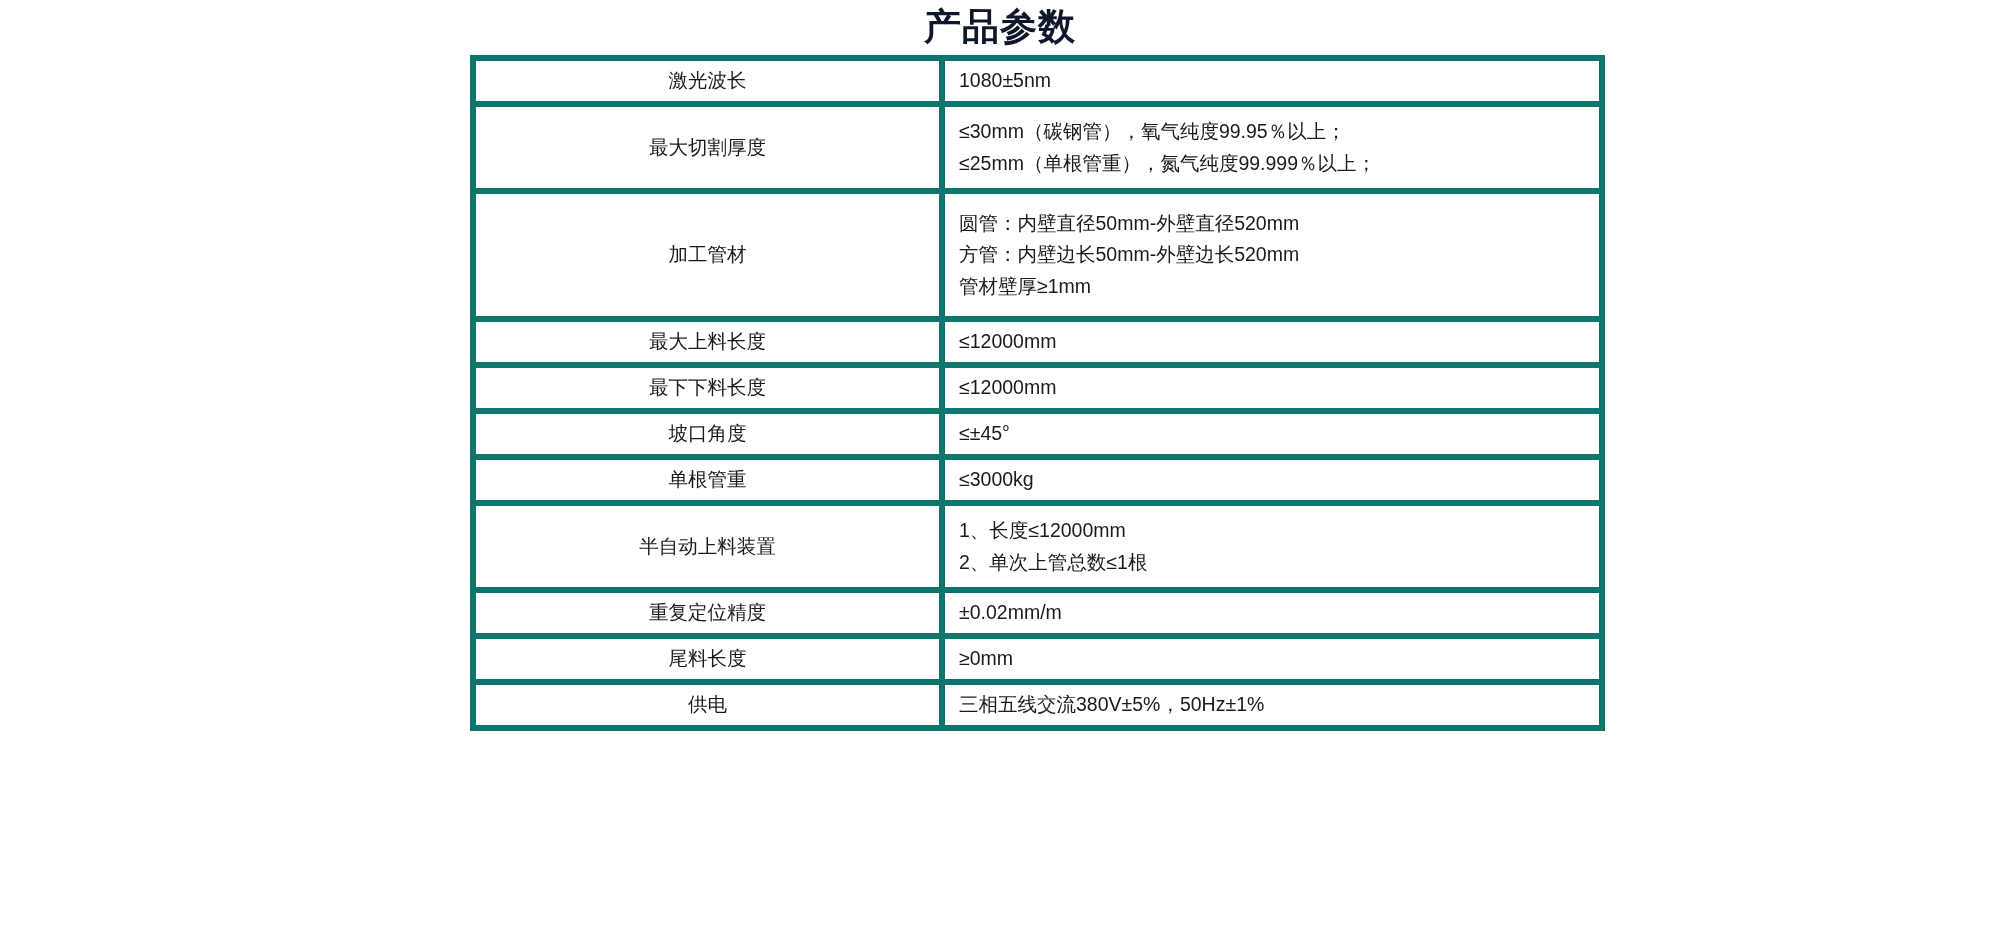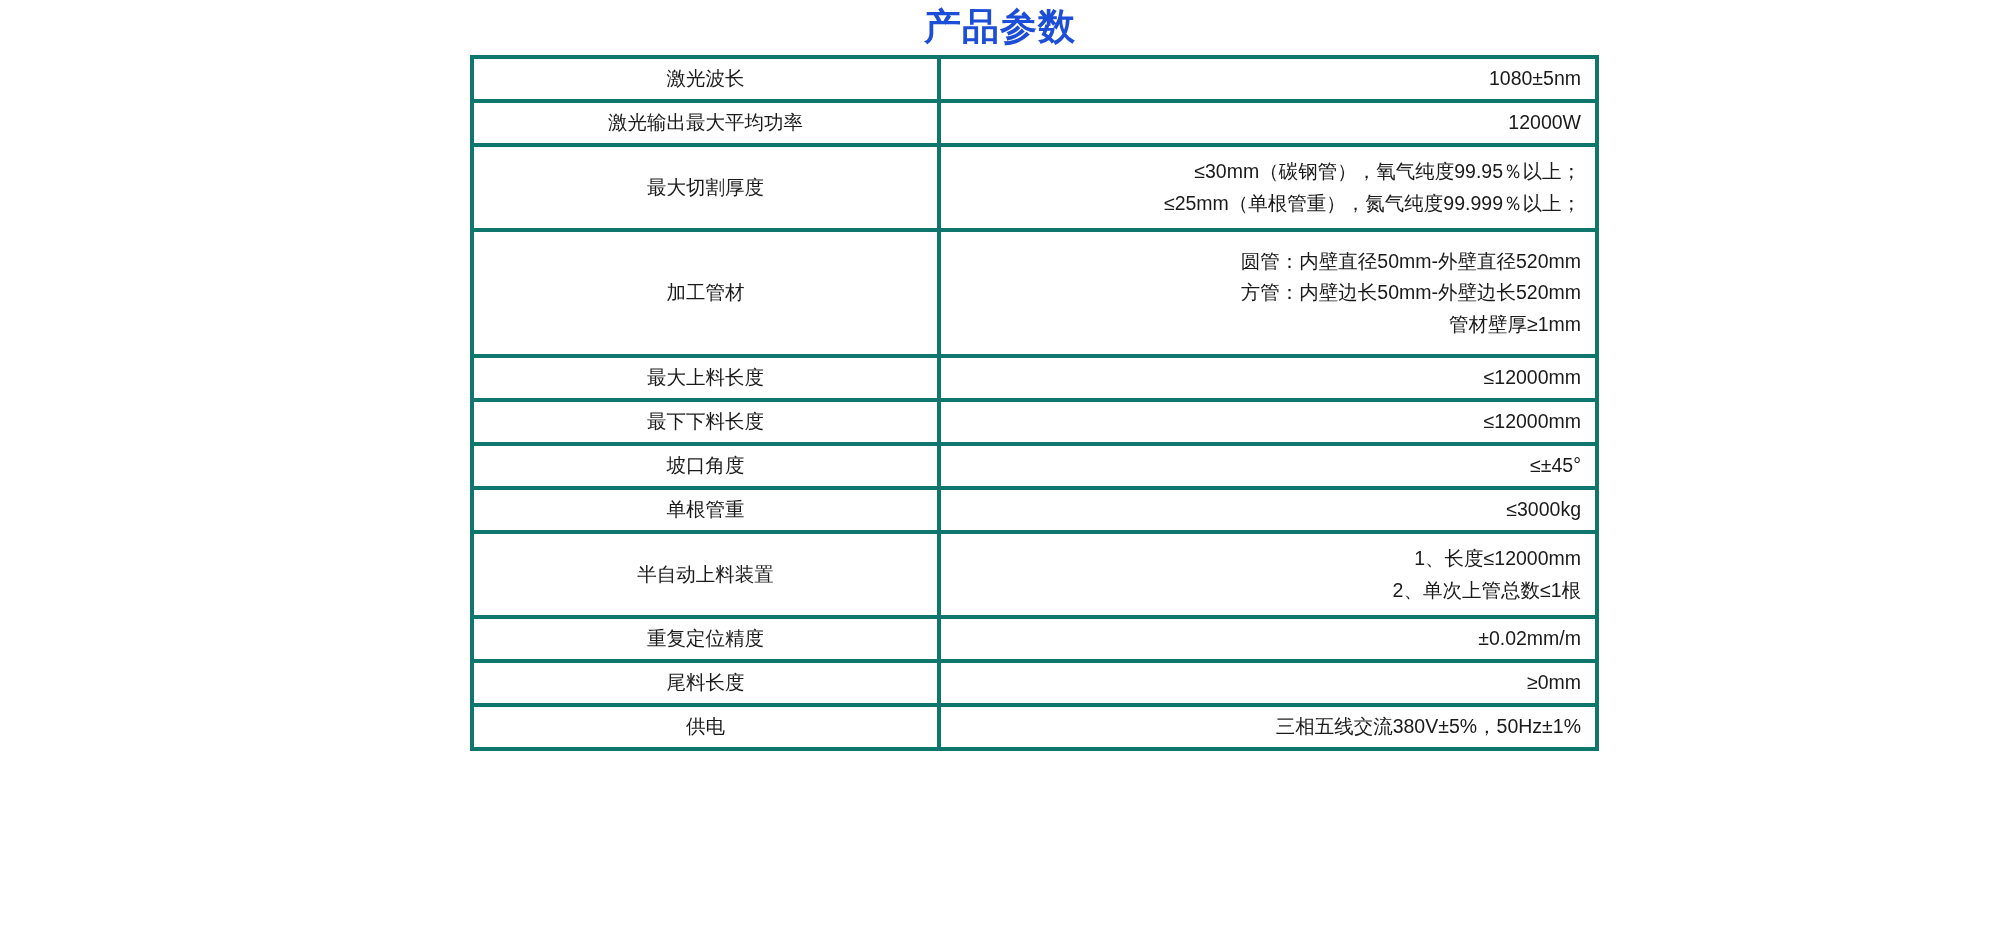--- a/index.html
+++ b/index.html
@@ -23,48 +23,48 @@
   }
   .title {
     position: absolute;
     top: 2px;
     left: 0;
     width: 2000px;
     text-align: center;
     font-size: 37px;
     font-weight: bold;
     letter-spacing: 1px;
-    color: #1d4ed8;
+    color: #0f172a;
   }
   .spec-table-wrap {
     position: absolute;
     top: 55px;
     left: 470px;
     width: 1063px;
   }
   table.spec-table {
     border-collapse: collapse;
     width: 1063px;
     table-layout: fixed;
   }
   table.spec-table td {
-    border: 4px solid #0f766e;
+    border: 6px solid #0f766e;
     padding: 0 14px;
     font-size: 19.5px;
     line-height: 1.62;
     vertical-align: middle;
     color: #1a1a1a;
   }
   td.label-cell {
     width: 435px;
     text-align: center;
   }
   td.value-cell {
     width: 626px;
-    text-align: right;
+    text-align: left;
     margin-left: 7px;
   }
   .cell-line {
     display: block;
     white-space: nowrap;
   }
   tr.row-h1 td { height: 40px; }
   tr.row-h2 td { height: 81px; }
   tr.row-h3 td { height: 122px; }
 </style>
@@ -75,26 +75,20 @@
 
   <div class="title">产品参数</div>
 
   <div class="spec-table-wrap">
     <table class="spec-table">
       <tbody>
           <tr class="row-h1">
             <td class="label-cell">激光波长</td>
             <td class="value-cell">
               <span class="cell-line">1080±5nm</span>
-            </td>
-          </tr>
-          <tr class="row-h1">
-            <td class="label-cell">激光输出最大平均功率</td>
-            <td class="value-cell">
-              <span class="cell-line">12000W</span>
             </td>
           </tr>
           <tr class="row-h2">
             <td class="label-cell">最大切割厚度</td>
             <td class="value-cell">
               <span class="cell-line">≤30mm（碳钢管），氧气纯度99.95％以上；</span>
               <span class="cell-line">≤25mm（单根管重），氮气纯度99.999％以上；</span>
             </td>
           </tr>
           <tr class="row-h3">

